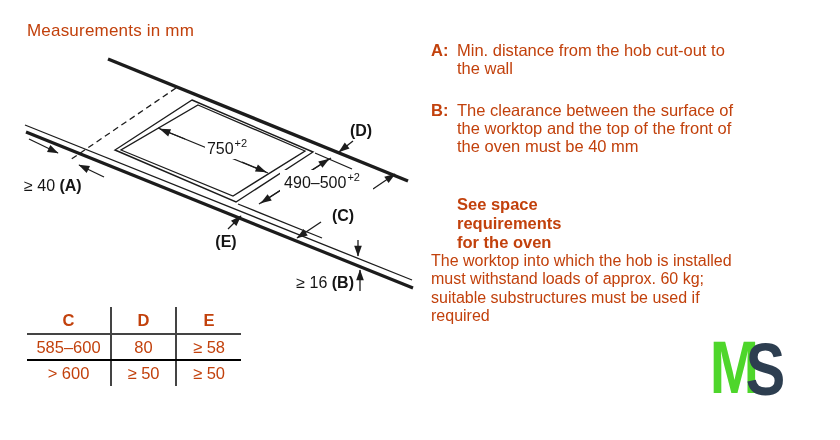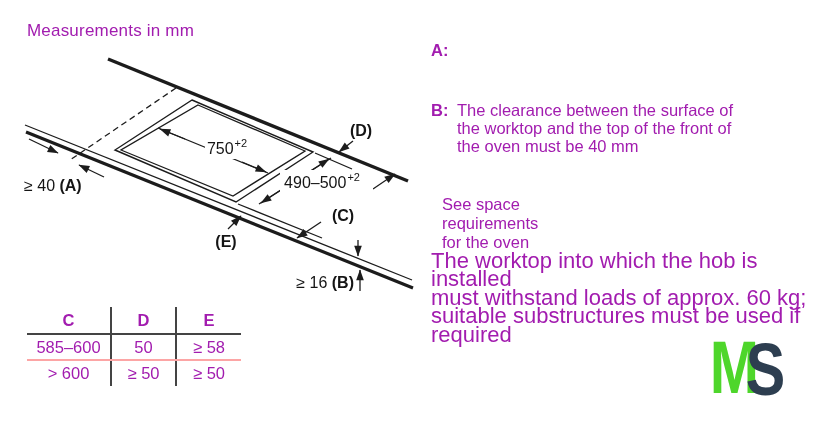--- a/index.html
+++ b/index.html
@@ -4,21 +4,21 @@
 <style>
   * { margin: 0; padding: 0; box-sizing: border-box; }
   html, body { background: #ffffff; }
   .page {
     position: relative;
     width: 840px;
     height: 440px;
     background: #ffffff;
     overflow: hidden;
     font-family: "Liberation Sans", sans-serif;
-    color: #a21caf;
+    color: #c2410c;
   }
   .title {
     position: absolute;
     left: 27px;
     top: 21px;
     font-size: 17px;
     letter-spacing: 0.2px;
   }
   .diagram-svg {
     position: absolute;
@@ -36,47 +36,48 @@
   .dims-table th { font-weight: bold; }
   .dims-table th, .dims-table td {
     text-align: center;
     vertical-align: middle;
     padding: 0;
   }
   .dims-table col.c1 { width: 84px; }
   .dims-table col.c2 { width: 65px; }
   .dims-table col.c3 { width: 65px; }
   .dims-table thead th { height: 27px; border-bottom: 2px solid #444; }
-  .dims-table tbody tr:first-child td { height: 26px; border-bottom: 2px solid #fca5a5; }
+  .dims-table tbody tr:first-child td { height: 26px; border-bottom: 2px solid #000000; }
   .dims-table tbody tr:last-child td { height: 26px; }
   .dims-table th + th, .dims-table td + td { border-left: 2px solid #444; }
   .notes-col { position: absolute; left: 0; top: 0; }
   .note {
     position: absolute;
     display: flex;
     width: 400px;
     font-size: 16.5px;
     line-height: 18.2px;
   }
   .note-label { flex: 0 0 26px; font-weight: bold; }
   .note-body { white-space: pre-line; }
   .note-a { left: 431px; top: 41px; }
   .note-b { left: 431px; top: 101px; }
   .see-note {
     position: absolute;
-    left: 442px;
+    left: 457px;
     top: 195px;
     font-size: 16.5px;
+    font-weight: bold;
   }
   .load-note {
     position: absolute;
     left: 431px;
     top: 252px;
     width: 400px;
-    font-size: 22px;
+    font-size: 16px;
     line-height: 18.4px;
     white-space: pre-line;
   }
   .logo-svg { position: absolute; left: 701px; top: 334px; }
 </style>
 </head>
 <body>
 
 <div class="page">
 
@@ -147,34 +148,36 @@
     <thead>
       <tr>
         <th>C</th>
         <th>D</th>
         <th>E</th>
       </tr>
     </thead>
     <tbody>
       <tr>
         <td>585–600</td>
-        <td>50</td>
+        <td>80</td>
         <td>≥ 58</td>
       </tr>
       <tr>
         <td>&gt; 600</td>
         <td>≥ 50</td>
         <td>≥ 50</td>
       </tr>
     </tbody>
   </table>
 
   <div class="notes-col">
     <div class="note note-a">
       <span class="note-label">A:</span>
+      <span class="note-body">Min. distance from the hob cut-out to
+the wall</span>
     </div>
     <div class="note note-b">
       <span class="note-label">B:</span>
       <span class="note-body">The clearance between the surface of
 the worktop and the top of the front of
 the oven must be 40 mm</span>
     </div>
     <div class="see-note">See space requirements for the oven</div>
     <div class="load-note">The worktop into which the hob is installed
 must withstand loads of approx. 60 kg;

